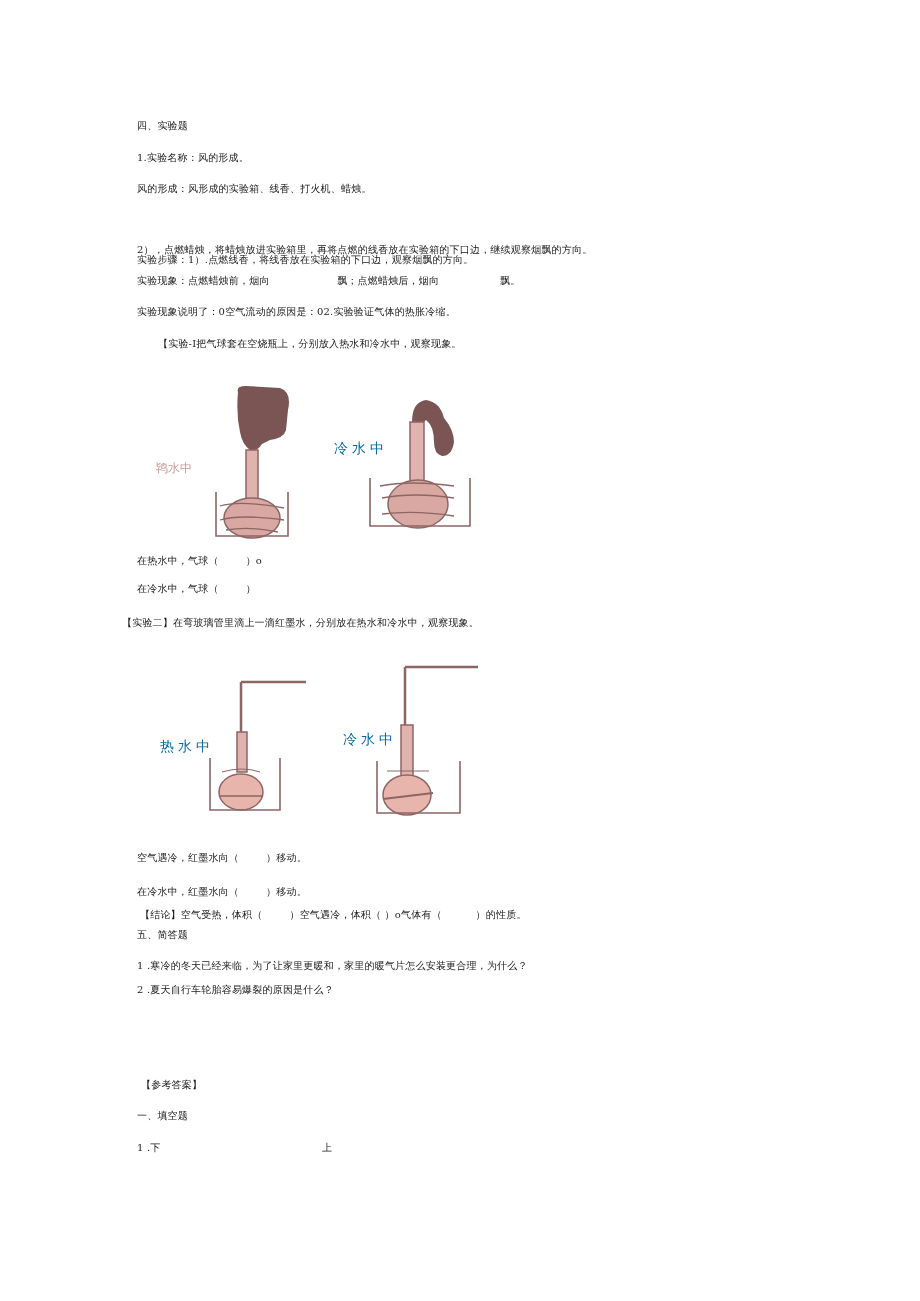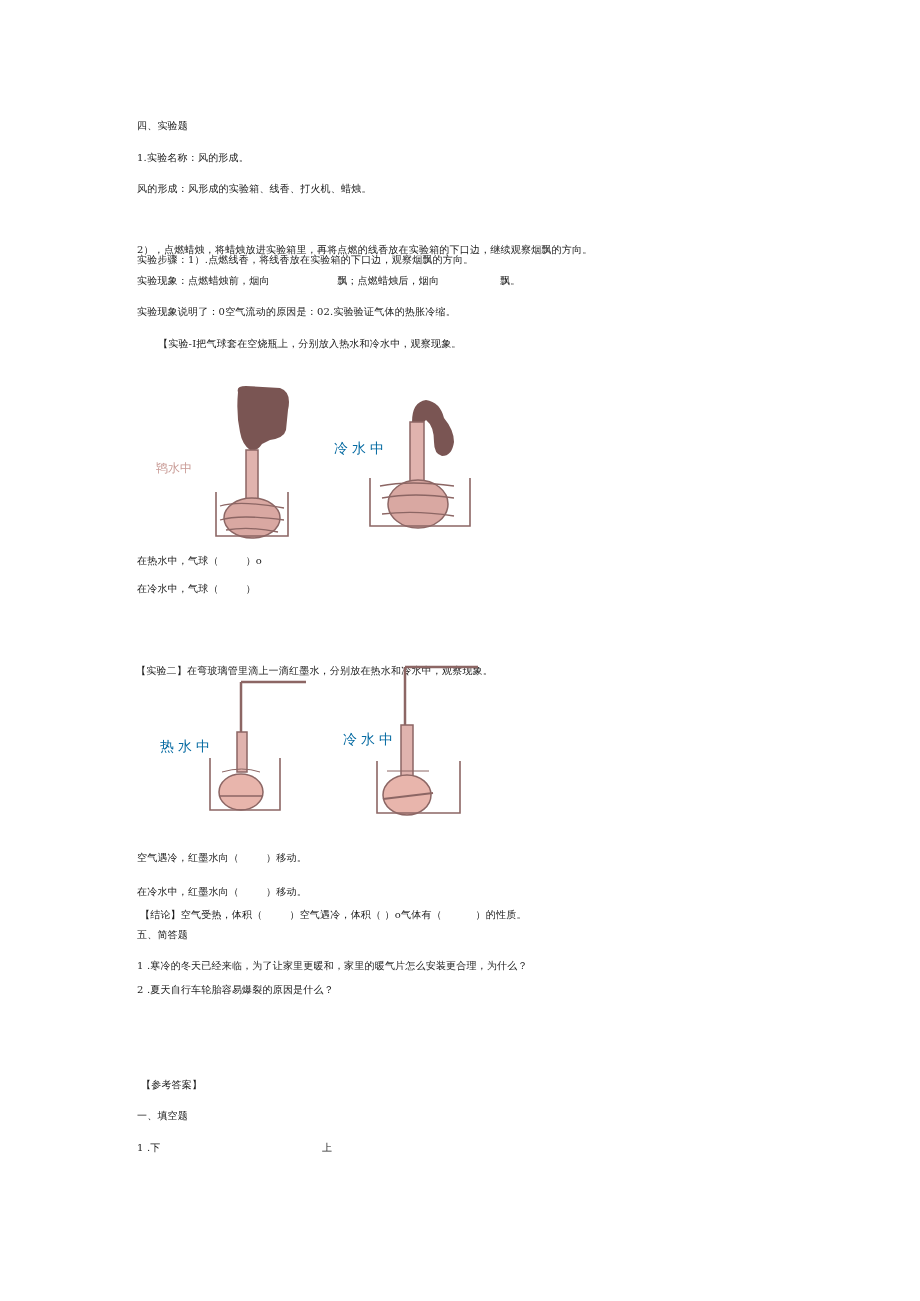--- a/index.html
+++ b/index.html
@@ -39,21 +39,21 @@
     <path d="M82 32 Q82 12 96 10 Q110 12 114 28 Q124 40 124 52 Q122 66 112 66 Q104 64 104 52 Q104 36 96 30 L94 32 Z" fill="#7a5553"></path>
     <rect x="80" y="32" width="14" height="68" fill="#e0b3ae" stroke="#8c6664" stroke-width="1.5"></rect>
     <ellipse cx="88" cy="114" rx="30" ry="24" fill="#d9a8a2" stroke="#8c6664" stroke-width="1.5"></ellipse>
     <path d="M50 96 Q80 90 124 96 M52 108 Q84 102 124 108 M52 124 Q86 120 124 126" stroke="#8c6664" fill="none" stroke-width="1.3"></path>
     <path d="M40 88 L40 136 L140 136 L140 88" stroke="#8c6664" fill="none" stroke-width="1.6"></path>
   </svg>
 </div>
 
 <div class="line" style="top:552px;">在热水中，气球（        ）o</div>
 <div class="line" style="top:580px;">在冷水中，气球（        ）</div>
-<div class="line" style="top:614px; left:136px;margin-top:48px;">【实验二】在弯玻璃管里滴上一滴红墨水，分别放在热水和冷水中，观察现象。</div>
+<div class="line" style="top:614px; left:122px;">【实验二】在弯玻璃管里滴上一滴红墨水，分别放在热水和冷水中，观察现象。</div>
 
 <div class="fig" style="left:150px; top:660px; width:160px; height:160px;">
   <div class="fig-label script" style="left:10px; top:78px;">热水中</div>
   <svg width="160" height="160" viewBox="0 0 160 160" style="position:absolute;left:0;top:0;">
     <path d="M91 22 L156 22 M91 22 L91 72" stroke="#8c6664" stroke-width="2.5" fill="none"></path>
     <rect x="87" y="72" width="10" height="40" fill="#e0b3ae" stroke="#8c6664" stroke-width="1.5"></rect>
     <ellipse cx="91" cy="132" rx="22" ry="18" fill="#e8b5ac" stroke="#8c6664" stroke-width="1.5"></ellipse>
     <path d="M70 136 L112 136" stroke="#8c6664" stroke-width="1.5"></path>
     <path d="M72 112 Q92 106 110 112" stroke="#8c6664" fill="none" stroke-width="1"></path>
     <path d="M60 98 L60 150 L130 150 L130 98" stroke="#8c6664" fill="none" stroke-width="1.6"></path>

